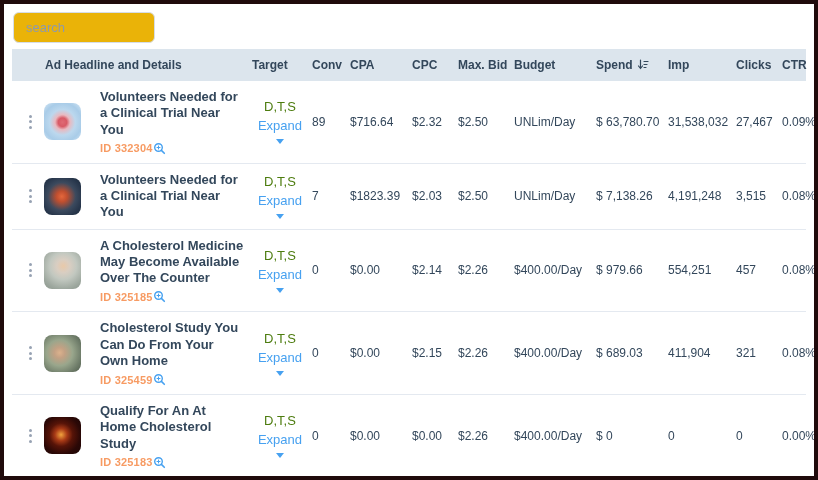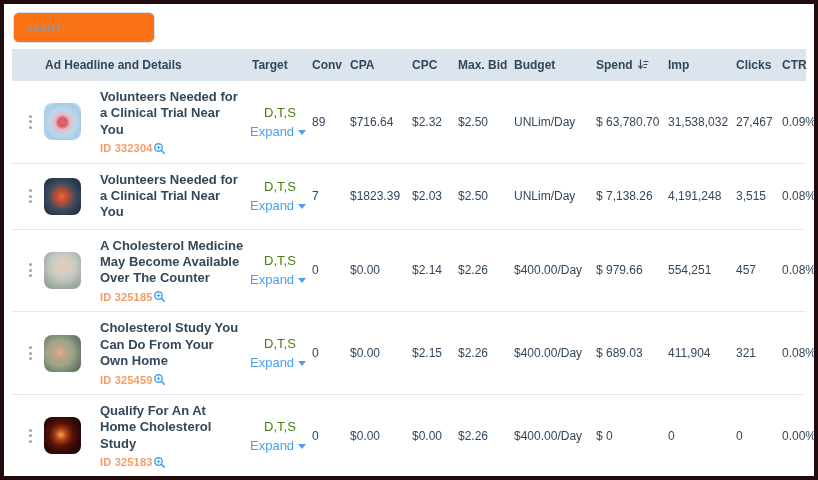--- a/index.html
+++ b/index.html
@@ -11,21 +11,21 @@
     color:#33475b;
     overflow:hidden;
     position:relative;
   }
   .topbar { padding:8px 0 6px 9px; }
   .search-input {
     width:142px; height:31px;
     border:1px solid #d6dde8; border-radius:6px;
     padding:0 12px; font-size:13px; color:#33475b;
     font-family:"Liberation Sans", sans-serif;
-    outline:none; background:#f97316;
+    outline:none; background:#eab308;
   }
   .search-input::placeholder { color:#8d99ad; }
 
   .table { margin:0 8px; width:794px; }
   .grid {
     display:grid;
     grid-template-columns:30px 48px 160px 60px 38px 62px 46px 56px 82px 72px 68px 46px 1fr;
     align-items:center;
   }
   .thead {
@@ -60,21 +60,21 @@
   .headline {
     font-size:13px; font-weight:700; color:#33475b;
     line-height:1.25; cursor:pointer;
   }
   .idrow { margin-top:4px; display:flex; align-items:center; }
   .adid { font-size:11px; font-weight:700; color:#f79b63; letter-spacing:0.2px; }
   .zoom-ic { cursor:pointer; display:inline-flex; }
 
   .targetcell { padding:2px 0; font-size:13px; }
   .target-val { color:#4d7c0f; margin-bottom:4px;text-align:center; }
-  .expand { color:#47a1f0; cursor:pointer; display:flex; align-items:center; gap:4px; font-size:13px; }
+  .expand { color:#47a1f0; cursor:pointer; display:flex; align-items:center; gap:4px; font-size:13px;flex-direction:column; }
   .caret {
     width:0; height:0; margin-top:2px;
     border-left:4px solid transparent; border-right:4px solid transparent;
     border-top:5px solid #47a1f0;
   }
 
   .num { padding-left:2px; white-space:nowrap; color:#33475b; }
   .ctr { text-align:left; padding-right:4px; }
   svg { display:block; }
 </style>

